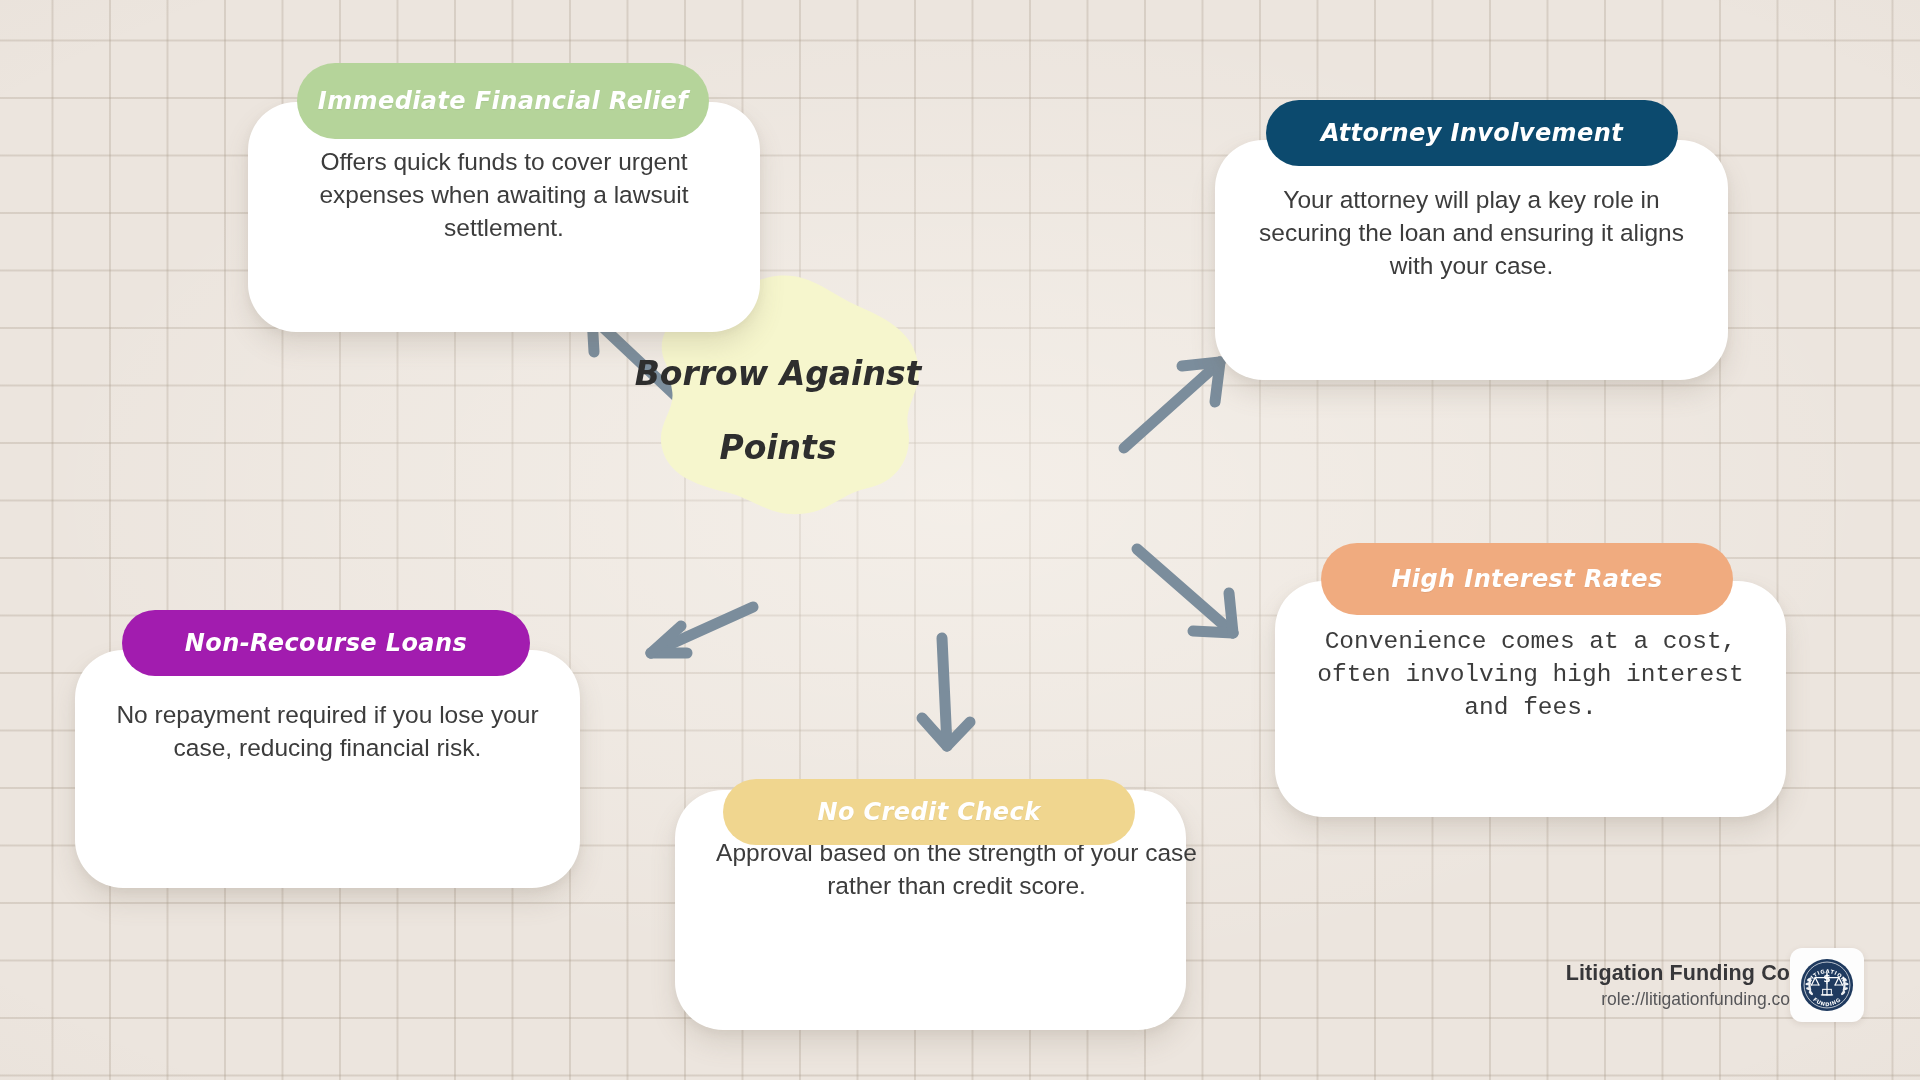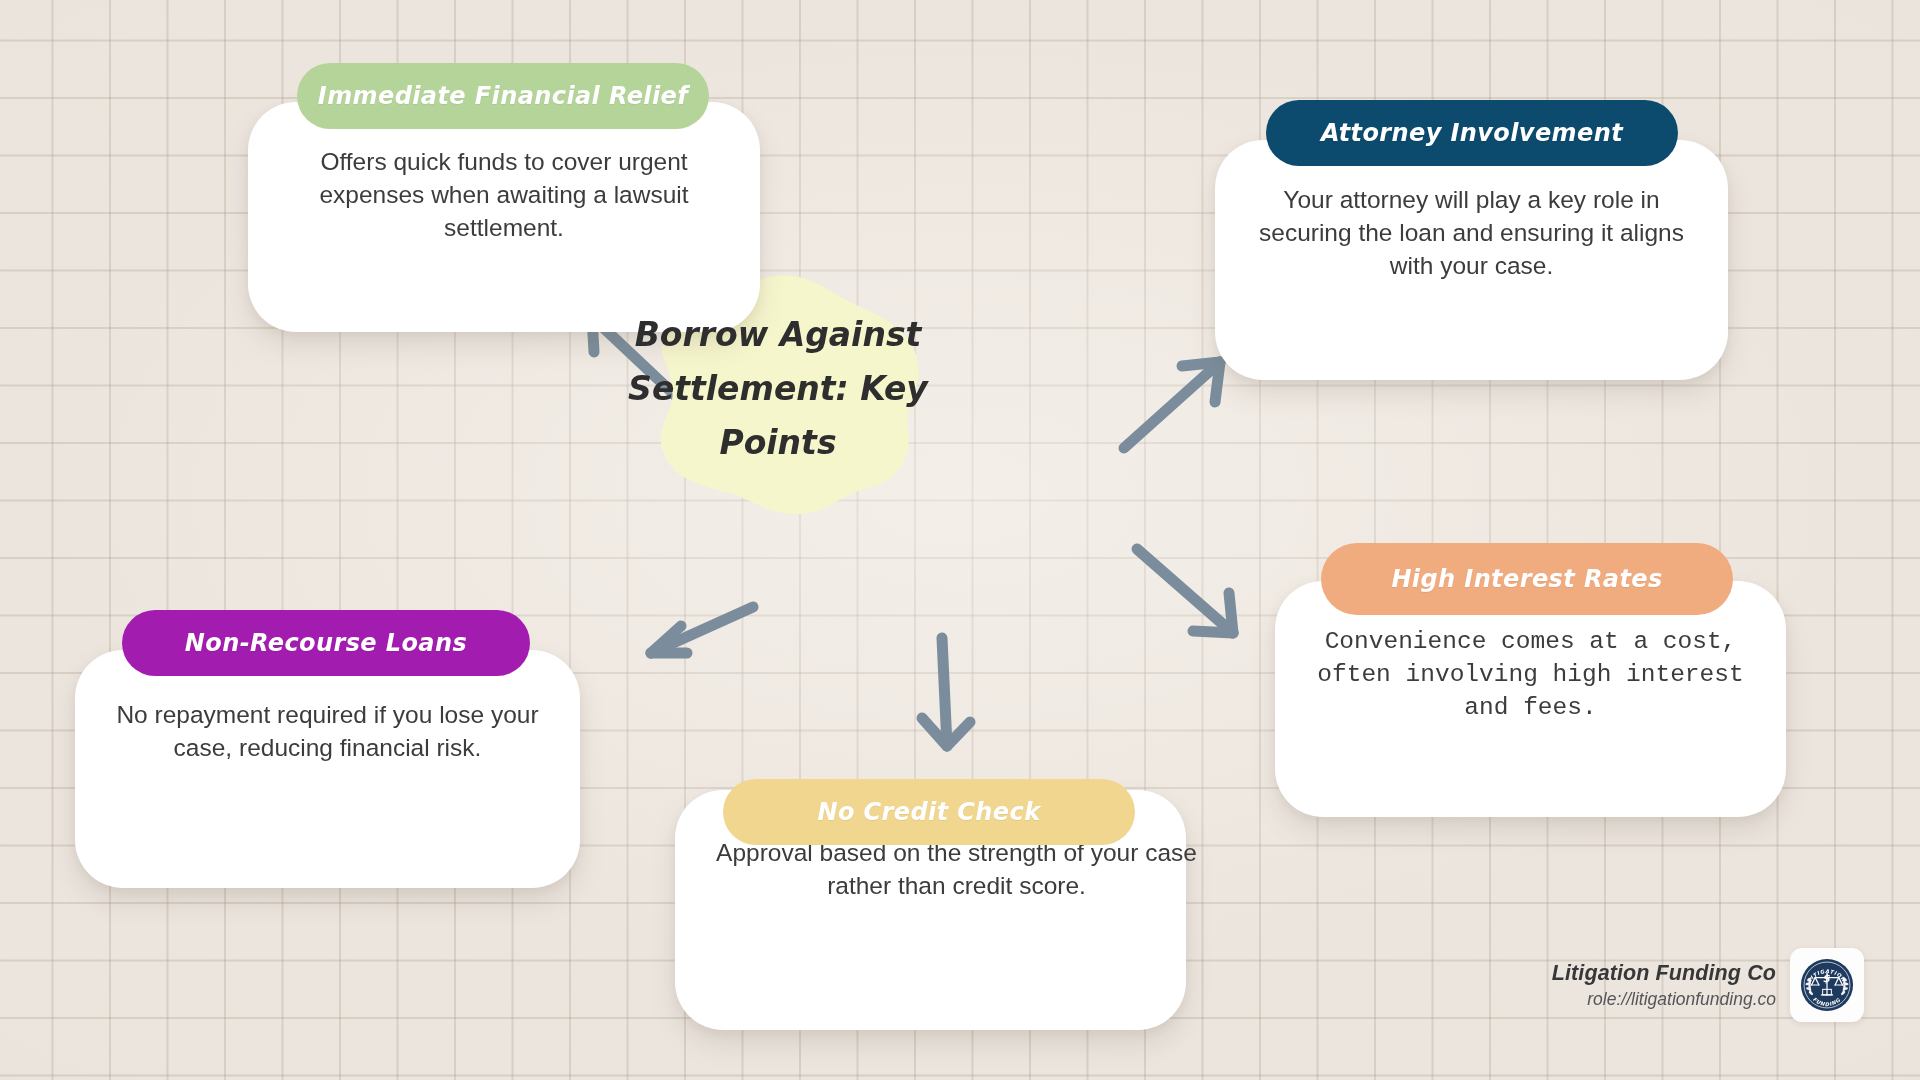--- a/index.html
+++ b/index.html
@@ -82,53 +82,52 @@
     position: absolute;
     left: 618px;
     top: 268px;
     width: 320px;
     height: 250px;
   }
   #center-blob svg { display: block; }
   #center-title {
     position: absolute;
     left: 618px;
-    top: 284px;
+    top: 306px;
     width: 320px;
     height: 210px;
     display: flex;
     flex-direction: column;
     align-items: center;
     justify-content: center;
     text-align: left;
     color: #2e2e2e;
     font-family: "DejaVu Sans", sans-serif;
     font-weight: bold;
     font-size: 33px;
     line-height: 54px;
     font-style: italic;
     z-index: 2;
     pointer-events: none;
+    gap: 20px;
   }
 
   
   .arrow {
     position: absolute;
     pointer-events: none;
   }
 
   
   #brand {
     position: absolute;
     right: 56px;
     bottom: 58px;
     display: flex;
     align-items: center;
-    gap: 14px;
-    font-style: italic;
   }
   #brand-text {
     text-align: right;
   }
   #brand-name {
     font-size: 21.5px;
     font-weight: bold;
     color: #37373a;
     line-height: 27px;
     letter-spacing: 0.1px;
@@ -216,28 +215,27 @@
              C 295 188, 280 214, 250 220
              C 222 226, 212 244, 182 246
              C 150 248, 134 230, 108 224
              C 76 217, 50 206, 44 180
              C 38 156, 58 142, 54 122
              C 52 110, 52 104, 48 96 Z" fill="#f6f6cd"></path>
   </svg>
 </div>
 <div id="center-title">
   <span>Borrow Against</span>
-  <span>Settlement: Key</span>
   <span>Points</span>
 </div>
 
 <div class="card" style="left:0px; top:0px;">
   <div class="card-body" style="left:248px; top:102px; width:512px; height:230px;"></div>
   <div class="card-desc" style="left:248px; top:145px; width:512px;">Offers quick funds to cover urgent expenses when awaiting a lawsuit settlement.</div>
-  <div class="card-pill" style="left:297px; top:63px; width:412px; height:66px; background:#b5d49a;">
+  <div class="card-pill" style="left:297px; top:63px; width:412px; height:76px; background:#b5d49a;">
     <span>Immediate Financial Relief</span>
   </div>
 </div>
 
 <div class="card" style="left:0px; top:0px;">
   <div class="card-body" style="left:1215px; top:140px; width:513px; height:240px;"></div>
   <div class="card-desc" style="left:1215px; top:183px; width:513px;">Your attorney will play a key role in securing the loan and ensuring it aligns with your case.</div>
   <div class="card-pill" style="left:1266px; top:100px; width:412px; height:66px; background:#0c4a6e;">
     <span>Attorney Involvement</span>
   </div>

